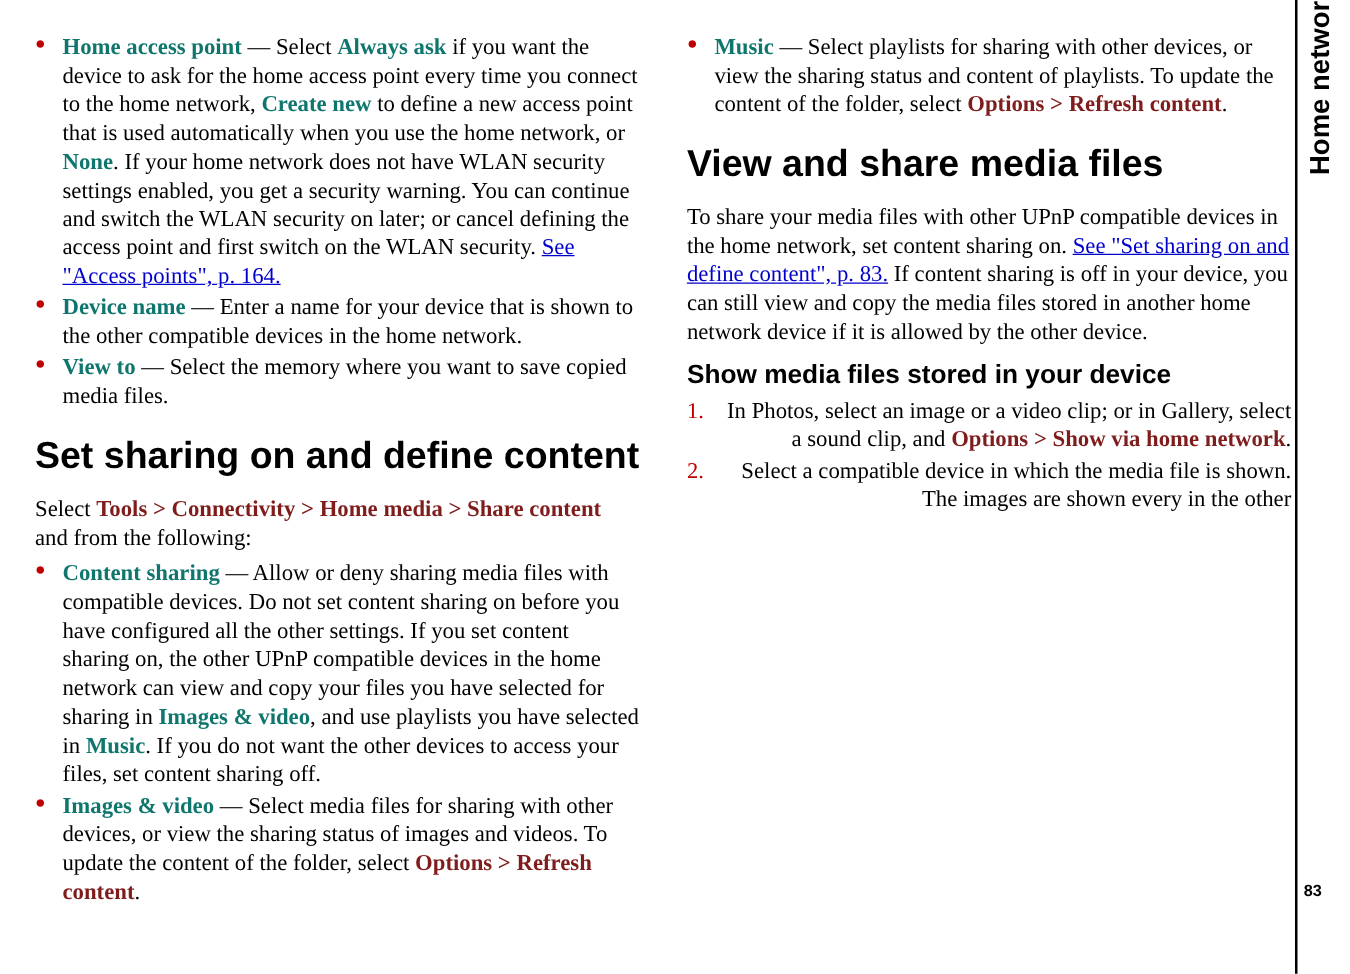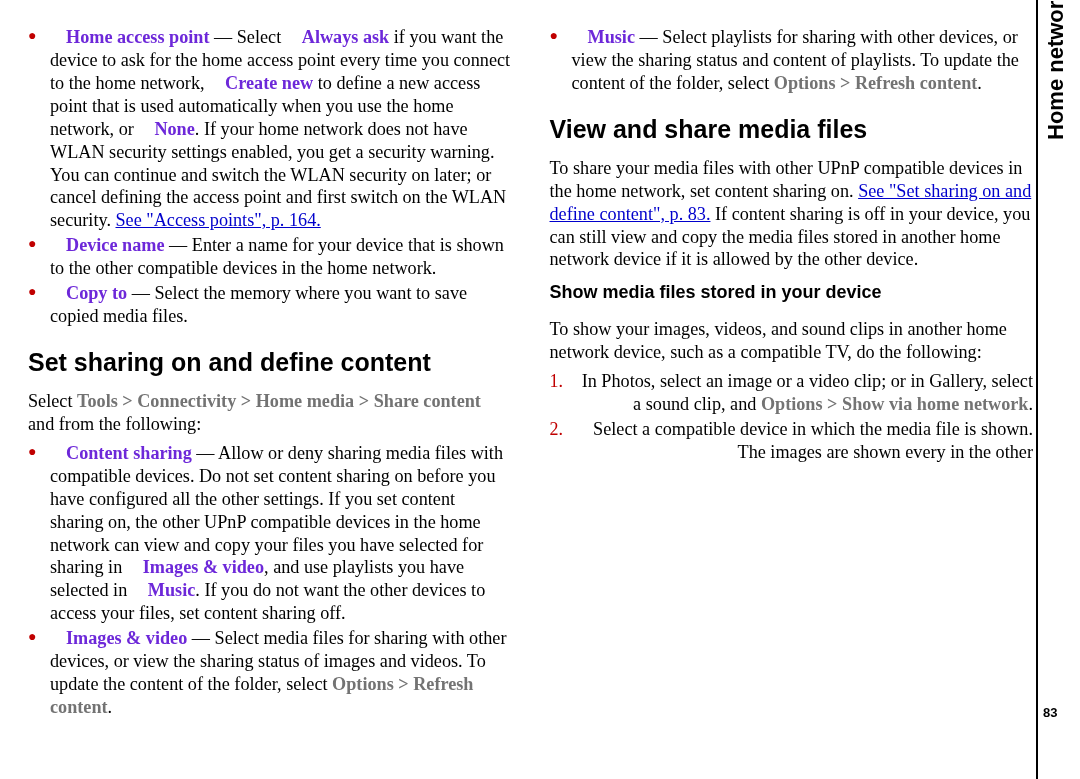--- a/index.html
+++ b/index.html
@@ -67,51 +67,51 @@
     color: #c00000;
     position: absolute;
     left: -22px;
     top: 0;
     font-size: 18px;
     font-family: Georgia, serif;
   }
   h2.sec {
     font-family: Arial, Helvetica, sans-serif;
     font-weight: 700;
-    font-size: 25px;
+    font-size: 30px;
     line-height: 1.12;
     margin-top: 20px;
     margin-bottom: 8px;
   }
   h3.sub {
     font-family: Arial, Helvetica, sans-serif;
     font-weight: 700;
-    font-size: 18px;
+    font-size: 21px;
     margin-top: 10px;
     margin-bottom: 4px;
   }
-  .b { font-weight: 700; color: #6d28d9; margin-left: 16px; }
-  .bmenu { font-weight: 700; color: #737373; }
+  .b { font-weight: 700; color: #0f766e; }
+  .bmenu { font-weight: 700; color: #7f1d1d; }
   .lnk { color: #0000cc; text-decoration: underline; }
   p.lead { margin-top: 14px; margin-bottom: 6px; }
 </style>
 </head>
 <body>
 
 <div class="page">
 
   <ul class="bullets">
     <li>
       <span class="b">Home access point</span><span> — Select </span><span class="b">Always ask</span><span> if you want the device to ask for the home access point every time you connect to the home network, </span><span class="b">Create new</span><span> to define a new access point that is used automatically when you use the home network, or </span><span class="b">None</span><span>. If your home network does not have WLAN security settings enabled, you get a security warning. You can continue and switch the WLAN security on later; or cancel defining the access point and first switch on the WLAN security. </span><span class="lnk">See "Access points", p. 164.</span>
     </li>
     <li>
       <span class="b">Device name</span><span> — Enter a name for your device that is shown to the other compatible devices in the home network.</span>
     </li>
     <li>
-      <span class="b">Copy to</span><span> — Select the memory where you want to save copied media files.</span>
+      <span class="b">View to</span><span> — Select the memory where you want to save copied media files.</span>
     </li>
   </ul>
 
   <h2 class="sec">Set sharing on and define content</h2>
 
   <p class="lead">
     <span>Select </span><span class="bmenu">Tools &gt; Connectivity &gt; Home media &gt; Share content</span><span> and from the following:</span>
   </p>
 
   <ul class="bullets">
@@ -127,21 +127,20 @@
   </ul>
 
   <h2 class="sec">View and share media files</h2>
 
   <p class="lead">
     <span>To share your media files with other UPnP compatible devices in the home network, set content sharing on. </span><span class="lnk">See "Set sharing on and define content", p. 83.</span><span> If content sharing is off in your device, you can still view and copy the media files stored in another home network device if it is allowed by the other device.</span>
   </p>
 
   <h3 class="sub">Show media files stored in your device</h3>
 
-  <p class="lead">To show your images, videos, and sound clips in another home network device, such as a compatible TV, do the following:</p>
 
   <ol class="nums">
     <li>
       <span>In Photos, select an image or a video clip; or in Gallery, select a sound clip, and </span><span class="bmenu">Options &gt; Show via home network</span><span>.</span>
     </li>
     <li>
       <span>Select a compatible device in which the media file is shown. The images are shown every in the other</span>
     </li>
   </ol>
 

